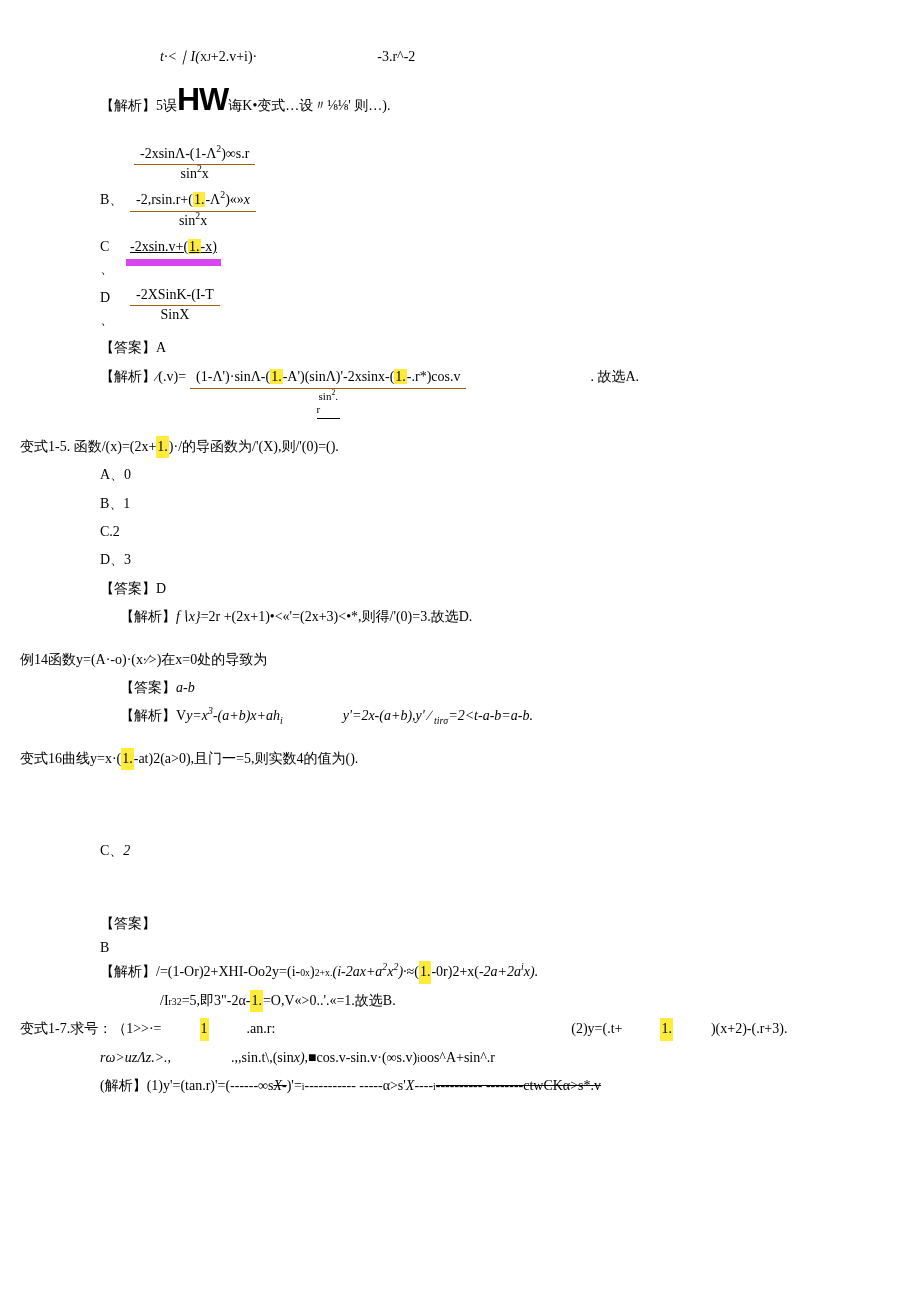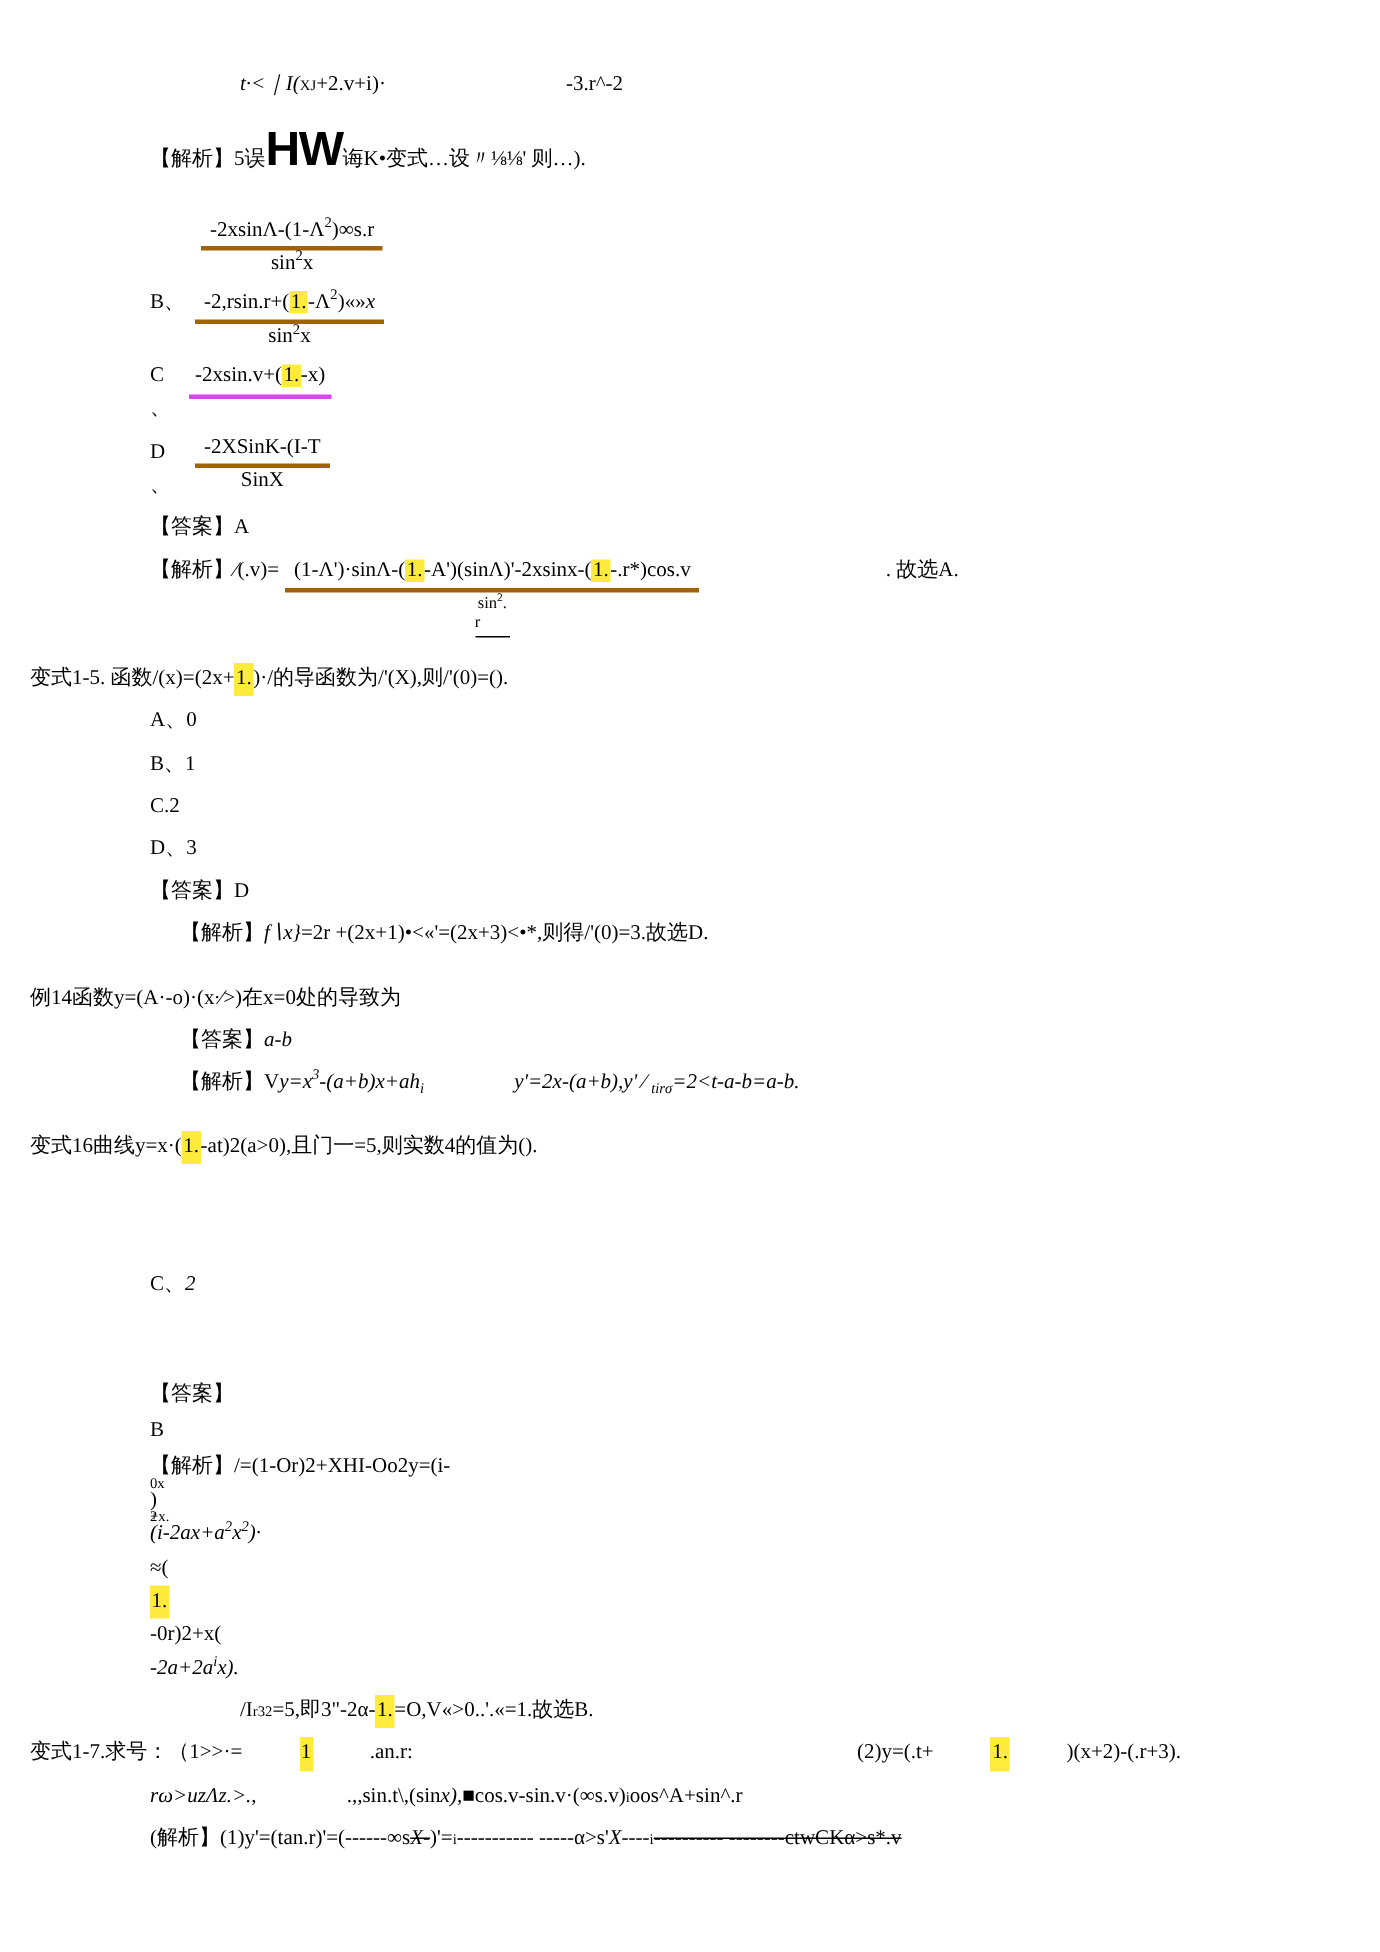--- a/index.html
+++ b/index.html
@@ -25,21 +25,21 @@
   .hl { background: #ffeb3b; padding: 0 1px; }
   .frac {
     display: inline-flex;
     flex-direction: column;
     align-items: center;
     vertical-align: middle;
     margin: 0 4px;
     line-height: 1.2;
   }
   .frac .num {
-    border-bottom: 3px solid #a16207;
+    border-bottom: 1px solid #a16207;
     padding: 0 6px 2px 6px;
     text-align: center;
   }
   .frac .den {
     padding: 1px 6px 0 6px;
   }
   sup { font-size: 0.7em; vertical-align: super; line-height: 0; }
   sub { font-size: 0.7em; vertical-align: sub; line-height: 0; }
   .italic { font-style: italic; }
   .hw { font-family: Arial, sans-serif; font-size: 32px; letter-spacing: -1px; font-weight: bold; }
@@ -89,21 +89,21 @@
       <span>sin</span><sup>2</sup><span>x</span>
     </span>
   </span>
 </div>
 
 <div class="row indent2 mtop" style="align-items:flex-start;">
   <span style="display:inline-flex;flex-direction:column;width:26px;">
     <span>C</span>
     <span>、</span>
   </span>
-  <span style="border-bottom:3px solid #d946ef;padding:0 4px 1px 4px;">
+  <span style="border-bottom:7px solid #d946ef;padding:0 4px 1px 4px;text-decoration:underline;">
     <span>-2xsin.v+(</span><span class="hl">1.</span><span>-x)</span>
   </span>
 </div>
 
 <div class="row indent2 mtop" style="align-items:flex-start;">
   <span style="display:inline-flex;flex-direction:column;width:26px;">
     <span>D</span>
     <span>、</span>
   </span>
   <span class="frac">
@@ -173,21 +173,21 @@
 <div class="row indent2" style="margin-top:70px;">
   <span>C、</span>
     <span class="italic">2</span>
 </div>
 
 <div class="row indent2" style="margin-top:50px;">
   <span>【答案】</span>
 </div>
 <div class="row indent2" style="margin-top:-4px;">B</div>
 
-<div class="row indent2" style="margin-top:-4px;flex-direction:column;">
+<div class="row indent2" style="margin-top:-4px;">
   <span>【解析】/=(1-Or)2+XHI-Oo2y=(i-</span>
     <sub>0x</sub>
     <span>)</span>
     <sup>2</sup>
     <sub>+x.</sub>
     <span class="italic"><span>(i-2ax+a</span><sup>2</sup><span>x</span><sup>2</sup><span>)·</span></span>
     <span>≈(</span>
     <span class="hl">1.</span>
     <span>-0r)2+x(</span>
     <span class="italic"><span>-2a+2a</span><sup>i</sup><span>x).</span></span>

